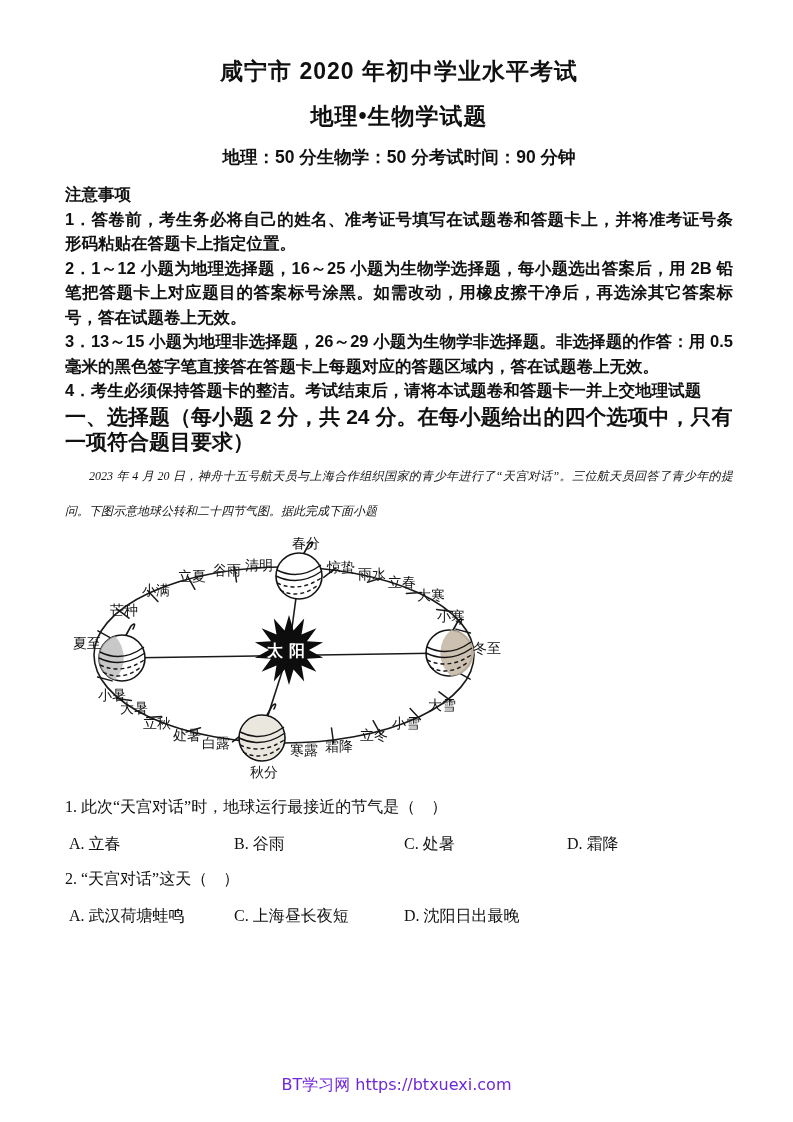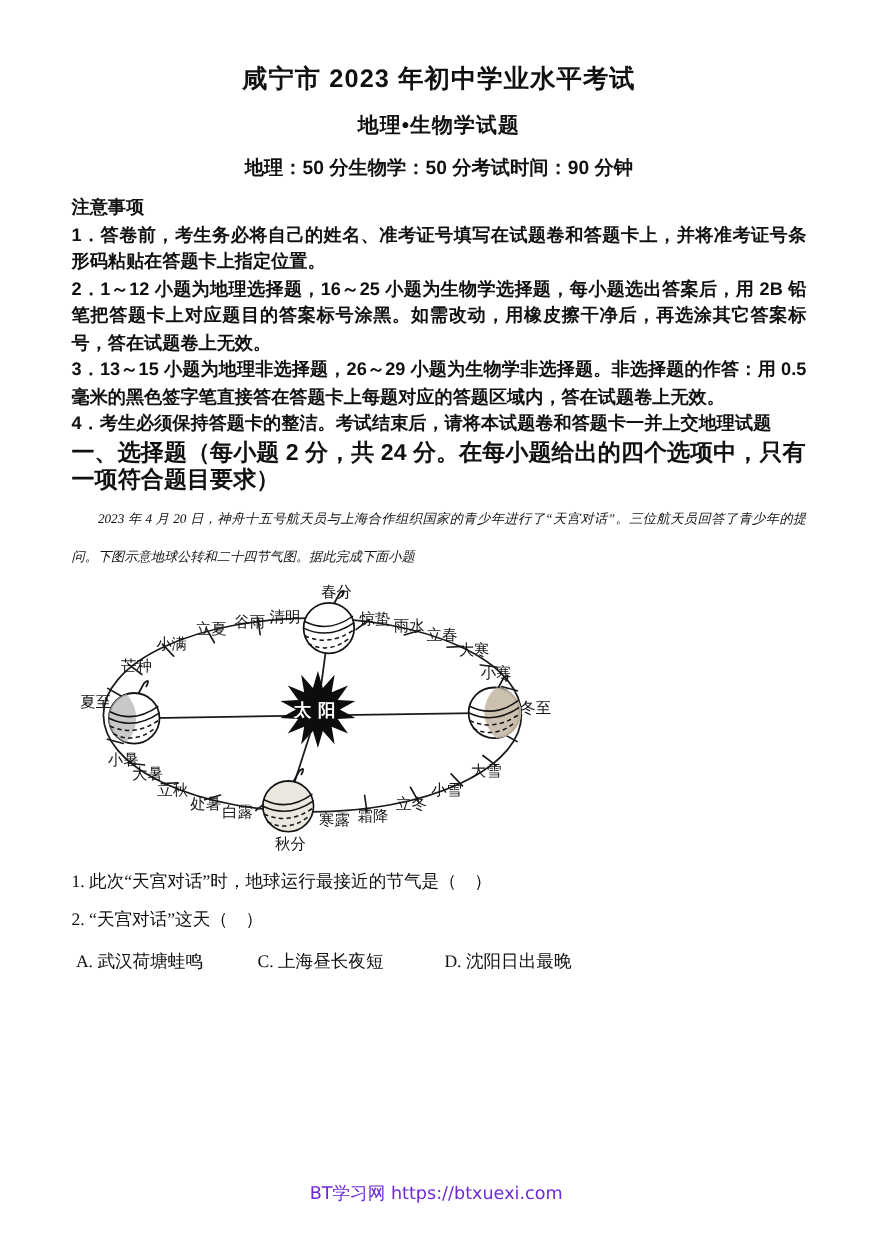--- a/index.html
+++ b/index.html
@@ -4,21 +4,21 @@
 <style>
   html,body{margin:0;padding:0;background:#e8e8e8;}
   .page{
     width:793px;height:1122px;position:relative;background:#ffffff;
     margin:0 auto;overflow:hidden;color:#111;
     font-family:"Liberation Serif","DejaVu Serif",serif;
   }
   .content{padding:56px 60px 0 65px;}
   .hd{font-family:"Liberation Sans","DejaVu Sans",sans-serif;font-weight:bold;}
   .title{text-align:center;font-size:23px;letter-spacing:1px;margin:0;}
-  .subtitle{text-align:center;font-size:19px;letter-spacing:1px;margin:14px 0 0;}
+  .subtitle{text-align:center;font-size:23px;letter-spacing:1px;margin:14px 0 0;}
   .score-line{text-align:center;font-size:17.5px;margin:13px 0 0;}
   .notes{margin-top:13px;}
   .notes p{margin:0;font-size:16.5px;line-height:24.5px;text-align:justify;}
   .section-heading{font-size:21px;line-height:25px;margin:1px 0 0;}
   .passage{
     font-size:12px;line-height:35px;text-align:justify;text-indent:2em;
     font-style:italic;margin:5px 0 0;
   }
   .diagram-wrap{margin:2px 0 0 -6px;height:252px;}
   svg{display:block;}
@@ -52,21 +52,21 @@
     color:#6d28d9;font-size:16px;
     font-family:"DejaVu Sans","Liberation Sans",sans-serif;
   }
 </style>
 </head>
 <body>
 
 <div class="page">
   <div class="content">
 
-    <h1 class="hd title">咸宁市 2023 年初中学业水平考试</h1>
+    <h1 class="hd title">咸宁市 2020 年初中学业水平考试</h1>
     <h2 class="hd subtitle">地理•生物学试题</h2>
     <div class="hd score-line">地理：50 分生物学：50 分考试时间：90 分钟</div>
 
     <div class="notes hd">
       <p>注意事项</p>
       <p>1．答卷前，考生务必将自己的姓名、准考证号填写在试题卷和答题卡上，并将准考证号条形码粘贴在答题卡上指定位置。</p>
       <p>2．1～12 小题为地理选择题，16～25 小题为生物学选择题，每小题选出答案后，用 2B 铅笔把答题卡上对应题目的答案标号涂黑。如需改动，用橡皮擦干净后，再选涂其它答案标号，答在试题卷上无效。</p>
       <p>3．13～15 小题为地理非选择题，26～29 小题为生物学非选择题。非选择题的作答：用 0.5 毫米的黑色签字笔直接答在答题卡上每题对应的答题区域内，答在试题卷上无效。</p>
       <p>4．考生必须保持答题卡的整洁。考试结束后，请将本试题卷和答题卡一并上交地理试题</p>
     </div>
@@ -173,20 +173,26 @@
           <text class="term" x="392" y="90">小寒</text>
           <text class="term" x="372" y="69">大寒</text>
           <text class="term" x="343" y="56">立春</text>
           <text class="term" x="313" y="48">雨水</text>
           <text class="term" x="282" y="41">惊蛰</text>
         </g>
       </svg>
     </div>
 
     <p class="q-stem">1. 此次“天宫对话”时，地球运行最接近的节气是（　）</p>
+    <div class="opts">
+      <span>A. 立春</span>
+      <span>B. 谷雨</span>
+      <span>C. 处暑</span>
+      <span>D. 霜降</span>
+    </div>
 
     <p class="q-stem">2. “天宫对话”这天（　）</p>
     <div class="opts">
       <span>A. 武汉荷塘蛙鸣</span>
       <span>C. 上海昼长夜短</span>
       <span>D. 沈阳日出最晚</span>
     </div>
 
   </div>
 

